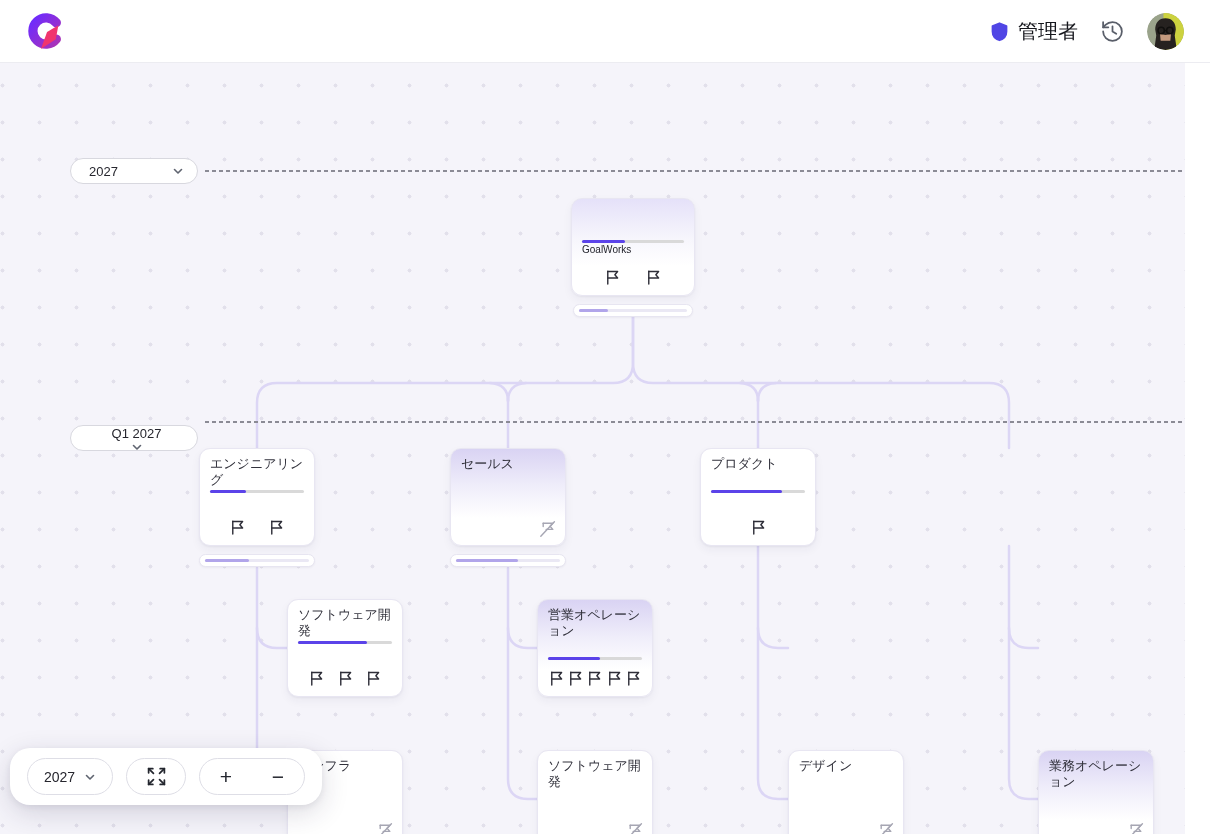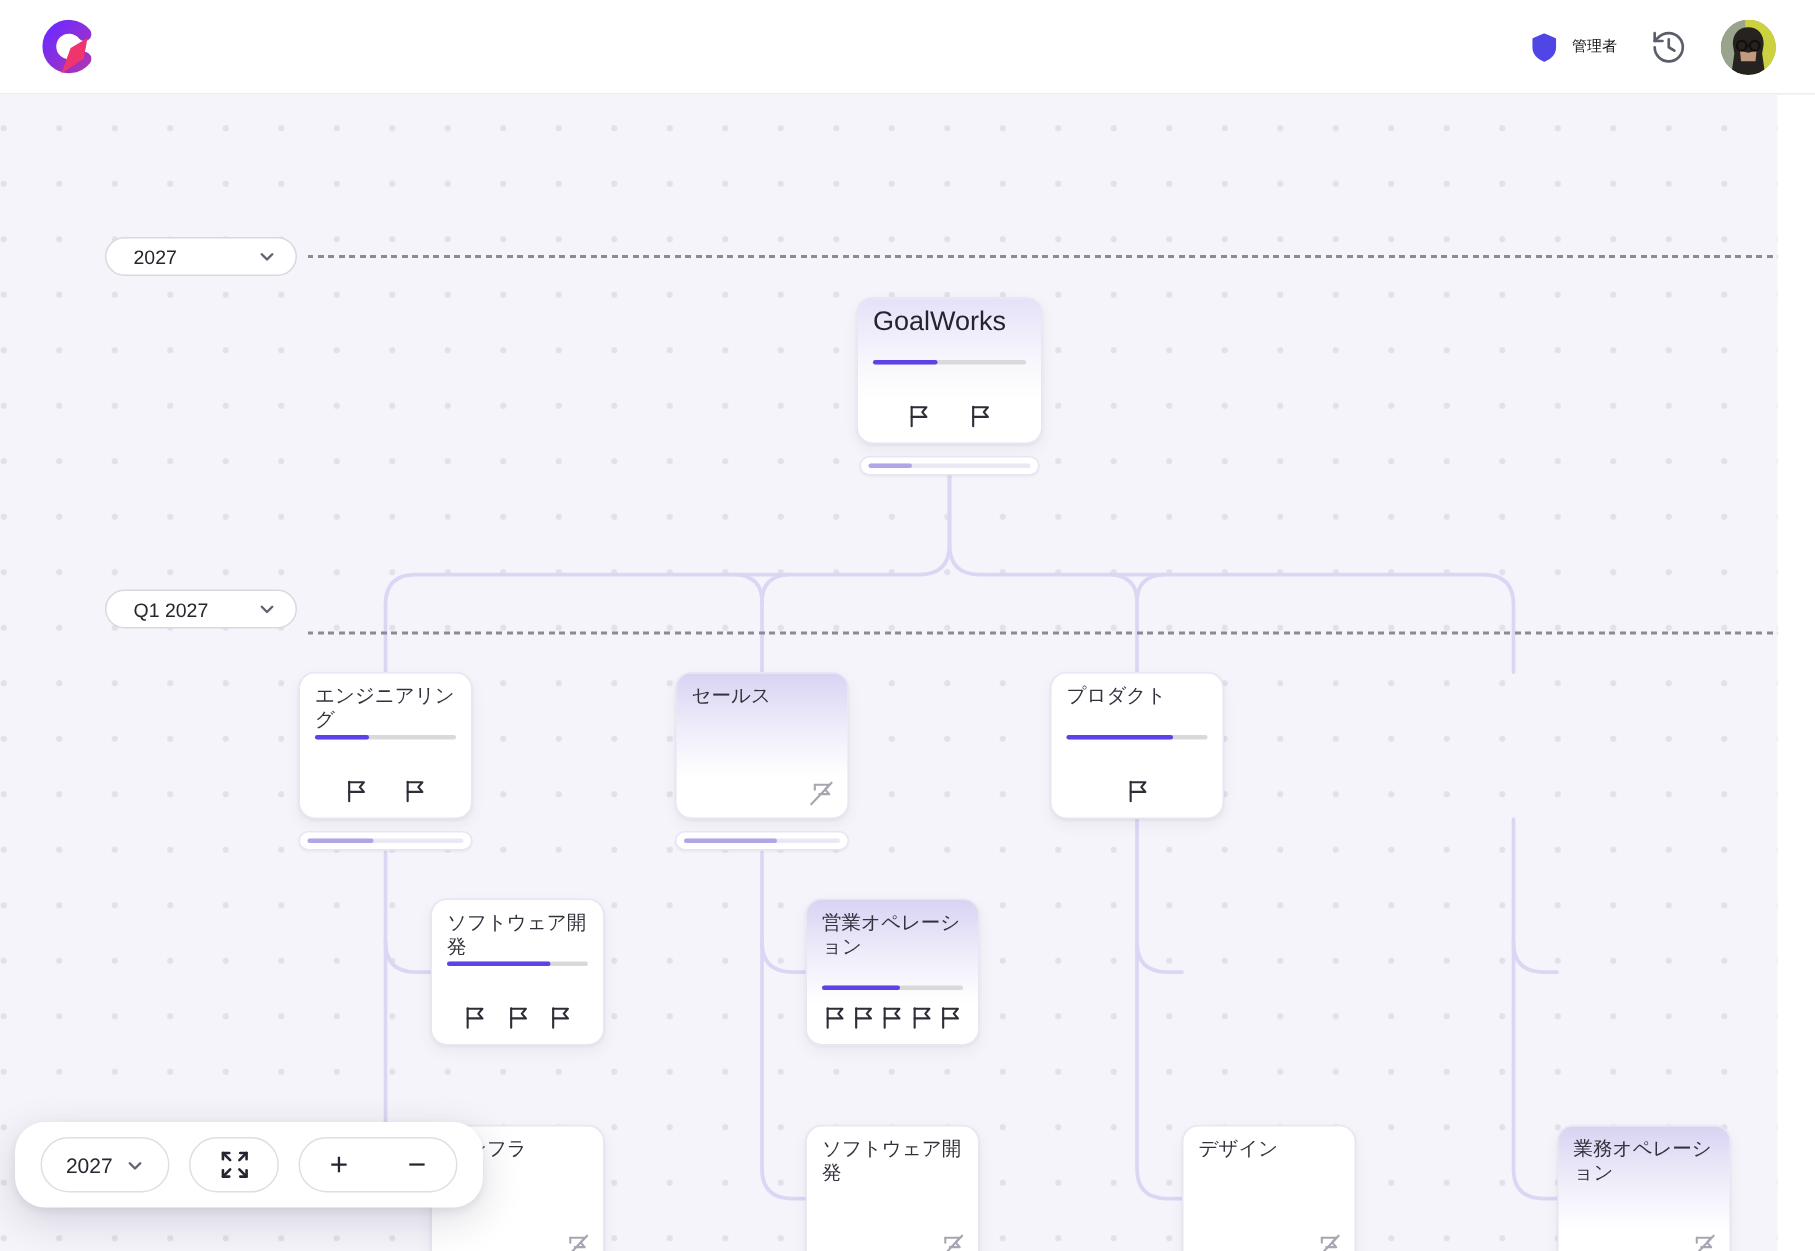--- a/index.html
+++ b/index.html
@@ -3,52 +3,52 @@
 <meta charset="utf-8">
 <style>
   * { margin:0; padding:0; box-sizing:border-box; }
   html,body { width:1210px; height:834px; overflow:hidden;
     font-family:"Liberation Sans","DejaVu Sans",sans-serif; background:#fff; }
 
   
   .header { position:relative; height:63px; background:#fff; border-bottom:1px solid #ececf1;
     display:flex; align-items:center; justify-content:space-between; padding:0 26px; z-index:50; }
   .header-right { display:flex; align-items:center; gap:22px; }
-  .role-badge { display:flex; align-items:center; gap:8px; font-size:10px; color:#15161c; }
+  .role-badge { display:flex; align-items:center; gap:8px; font-size:20px; color:#15161c; }
   .icon-btn { display:flex; align-items:center; justify-content:center; background:none; border:none; cursor:pointer; }
   .avatar { width:37px; height:37px; border-radius:50%; overflow:hidden; display:block; }
 
   
   .canvas { position:relative; width:1185px; height:771px; overflow:hidden;
     background-color:#f5f4fa;
     background-image:radial-gradient(circle,#e2e0eb 1.9px,transparent 2.1px);
     background-size:37px 37px; background-position:21px 4px; }
 
   .connector-svg { position:absolute; left:0; top:0; z-index:1; }
 
   .dashline { position:absolute; height:2px; z-index:2;
     background-image:repeating-linear-gradient(90deg,#8b8b95 0 4px,transparent 4px 7px); }
   .dash1 { left:205px; right:0; top:107px; }
   .dash2 { left:205px; right:0; top:358px; }
 
   .time-pill { position:absolute; left:70px; width:128px; height:26px; background:#fff;
     border:1px solid #d8d8df; border-radius:14px; display:flex; align-items:center;
     justify-content:space-between; padding:0 13px 0 18px; font-size:13px; color:#26262e;
     z-index:3; cursor:pointer; }
-  .tp1 { top:95px; } .tp2 { top:330px; }
+  .tp1 { top:95px; } .tp2 { top:362px;flex-direction:column; }
 
   
   .card { position:absolute; width:116px; height:98px; background:#fff; border:1px solid #e8e6f2;
     border-radius:11px; box-shadow:0 1px 2px rgba(40,35,80,.05),0 4px 10px rgba(40,35,80,.05);
     z-index:4; cursor:pointer; }
   .card.tinted { background:linear-gradient(180deg,#d9d3f3 0%,#efedfa 38%,#ffffff 72%);font-family:Liberation Serif, serif; }
   .card.root  { width:124px; background:linear-gradient(180deg,#e5e1f9 0%,#f6f5fc 40%,#ffffff 70%); }
   .card-title { position:absolute; top:7px; left:10px; right:8px; font-size:13px; line-height:16px;
     color:#32323c; letter-spacing:0; }
-  .card.root .card-title { font-size:18px; color:#23242c; }
+  .card.root .card-title { font-size:10px; color:#23242c;margin-top:36px; }
   .bar { position:absolute; top:41px; left:10px; right:10px; height:3px; border-radius:2px; background:#d9d9d9; }
   .bar-fill { height:100%; border-radius:2px; background:#5b43e9; }
   .flags { position:absolute; left:8px; right:8px; bottom:9px; height:19px;
     display:flex; justify-content:space-evenly; align-items:center; }
   .flag-ic { display:flex; }
   .flagoff { position:absolute; right:7px; bottom:6px; display:flex; }
 
   .gw-card { left:571px; top:135px; height:98px; }
   .q1c1{left:199px;top:385px} .q1c2{left:450px;top:385px}
   .q1c3{left:700px;top:385px} .q1c4{left:951px;top:385px}

